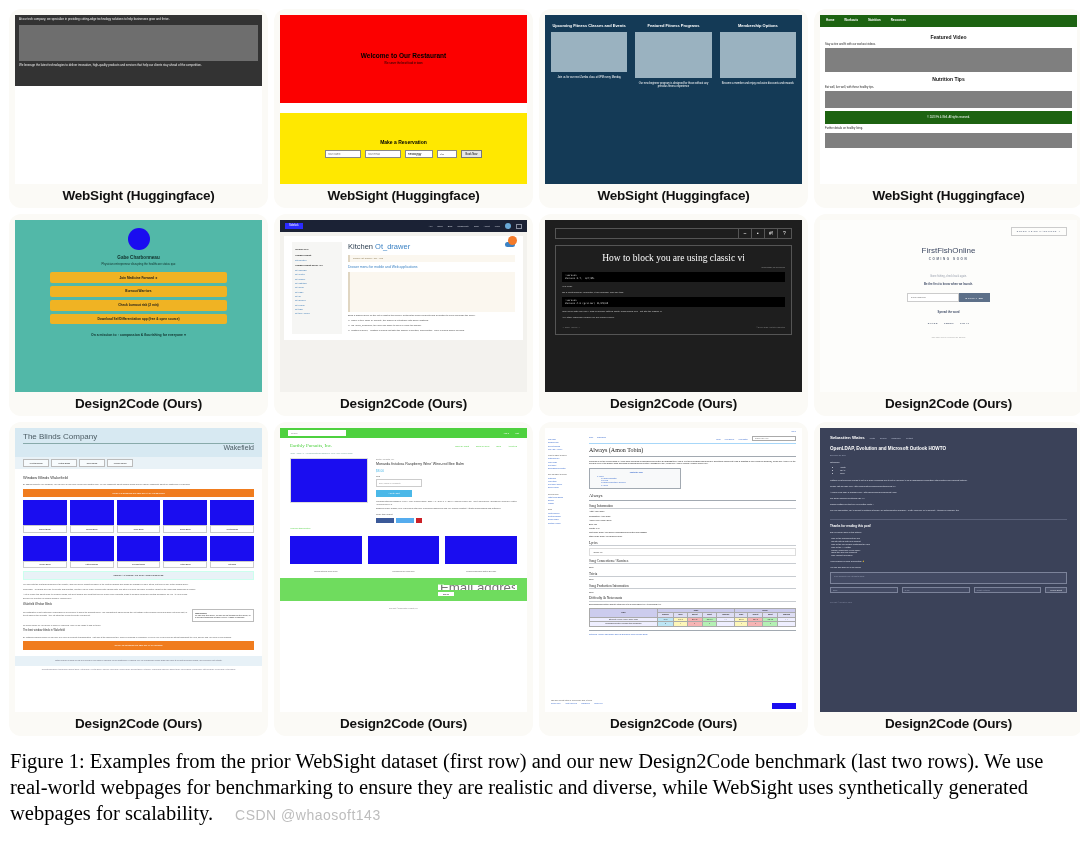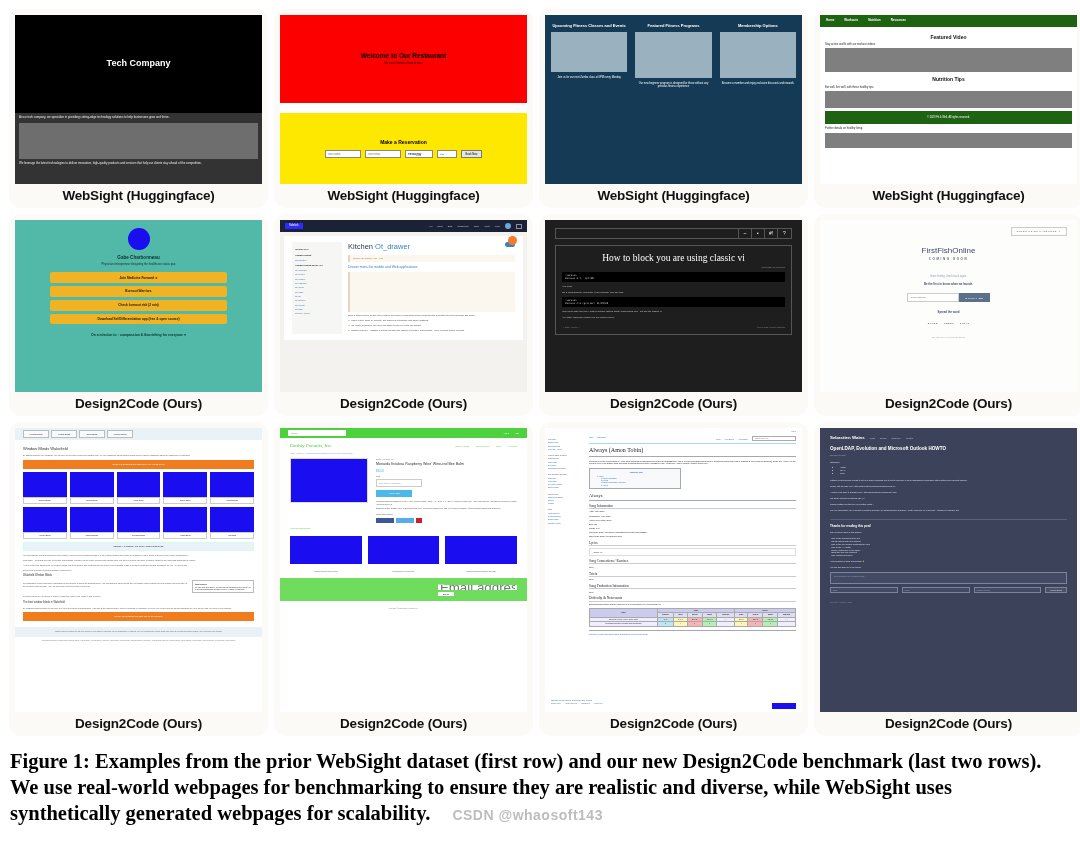--- a/index.html
+++ b/index.html
@@ -234,40 +234,36 @@
   .sw .frow .f { border:1px solid #7c839a; background:#434a63; height:6px; flex:1; font-size:1.7px; color:#9aa2b8; padding:0 2px; display:flex; align-items:center; }
   .sw .frow .sb { border:1px solid #7c839a; background:#4a5169; font-size:1.7px; padding:1px 4px; color:#dfe3ee; }
   .sw .copy { font-size:1.7px; color:#8088a0; margin-top:8px; }
 
   
   .figcap {
     position:absolute; left:10px; right:22px; top:748px;
     font-family:"Liberation Serif", serif;
     font-size:20.5px; line-height:1.28; color:#000;
     text-align:left;
-    font-weight:bold;
   }
   .figcap .wm {
     color:#bdbdbd; font-family:"Liberation Sans", sans-serif;
     font-size:14px; margin-left:22px; letter-spacing:0.5px;
   }
 </style>
 </head>
 <body>
 
 <div class="figure">
 
   <div class="grid">
 
     <div class="card">
       <div class="thumb">
         <div class="mini">
-          <div class="tc-hero">
-            <h1>Tech Company</h1>
-          </div>
           <div class="tc-body">
             <p>At our tech company, we specialize in providing cutting-edge technology solutions to help businesses grow and thrive.</p>
             <div class="tc-img"></div>
             <p style="margin-top:3px">We leverage the latest technologies to deliver innovative, high-quality products and services that help our clients stay ahead of the competition.</p>
           </div>
         </div>
       </div>
       <div class="caption">WebSight (Huggingface)</div>
     </div>
 
@@ -468,20 +464,24 @@
           </div>
           <div class="ff-pow">This shop will be powered by Shopify</div>
         </div>
       </div>
       <div class="caption">Design2Code (Ours)</div>
     </div>
 
     <div class="card">
       <div class="thumb">
         <div class="mini bl">
+          <div class="bl-head">
+            <div class="t1">The Blinds Company</div>
+            <div class="t2">Wakefield</div>
+          </div>
           <div class="bl-tabs">
             <div>Venetian Blinds</div>
             <div>Vertical Blinds</div>
             <div>Roller Blinds</div>
             <div>Wooden Blinds</div>
           </div>
           <div class="bl-main">
             <h2>Window Blinds Wakefield</h2>
             <p>By adding blinds to your windows, you can give an old room a fresh and updated look. We are passionate about window blinds and are equally passionate about our customers in Wakefield.</p>
             <div class="bl-cta"><span>CLICK TO </span><b>SAVE UP TO 70%</b><span> ON MANY PRODUCTS</span></div>

